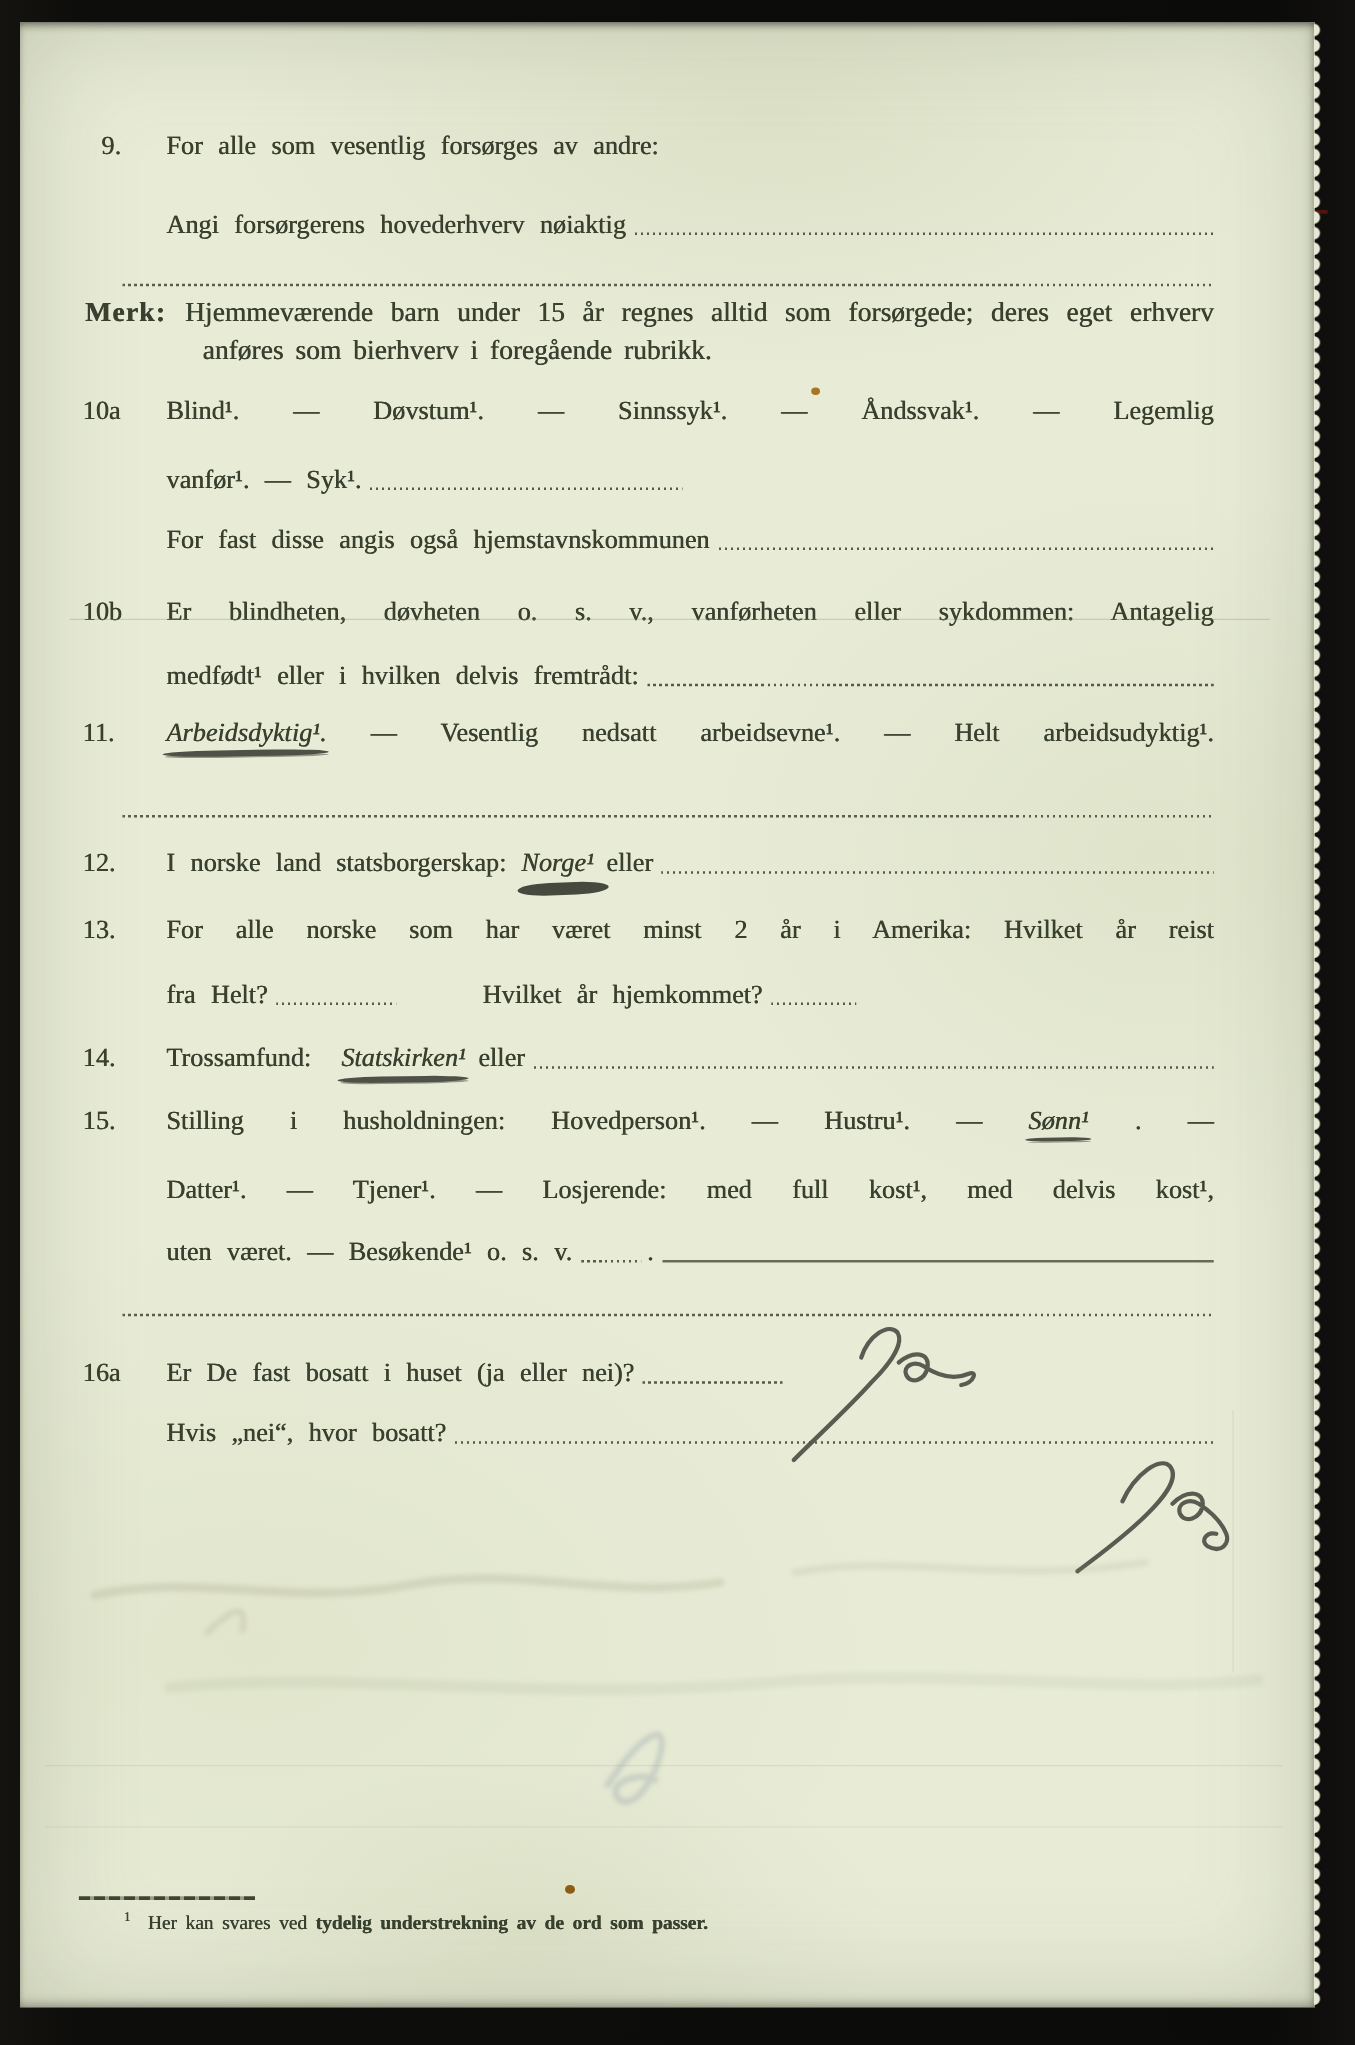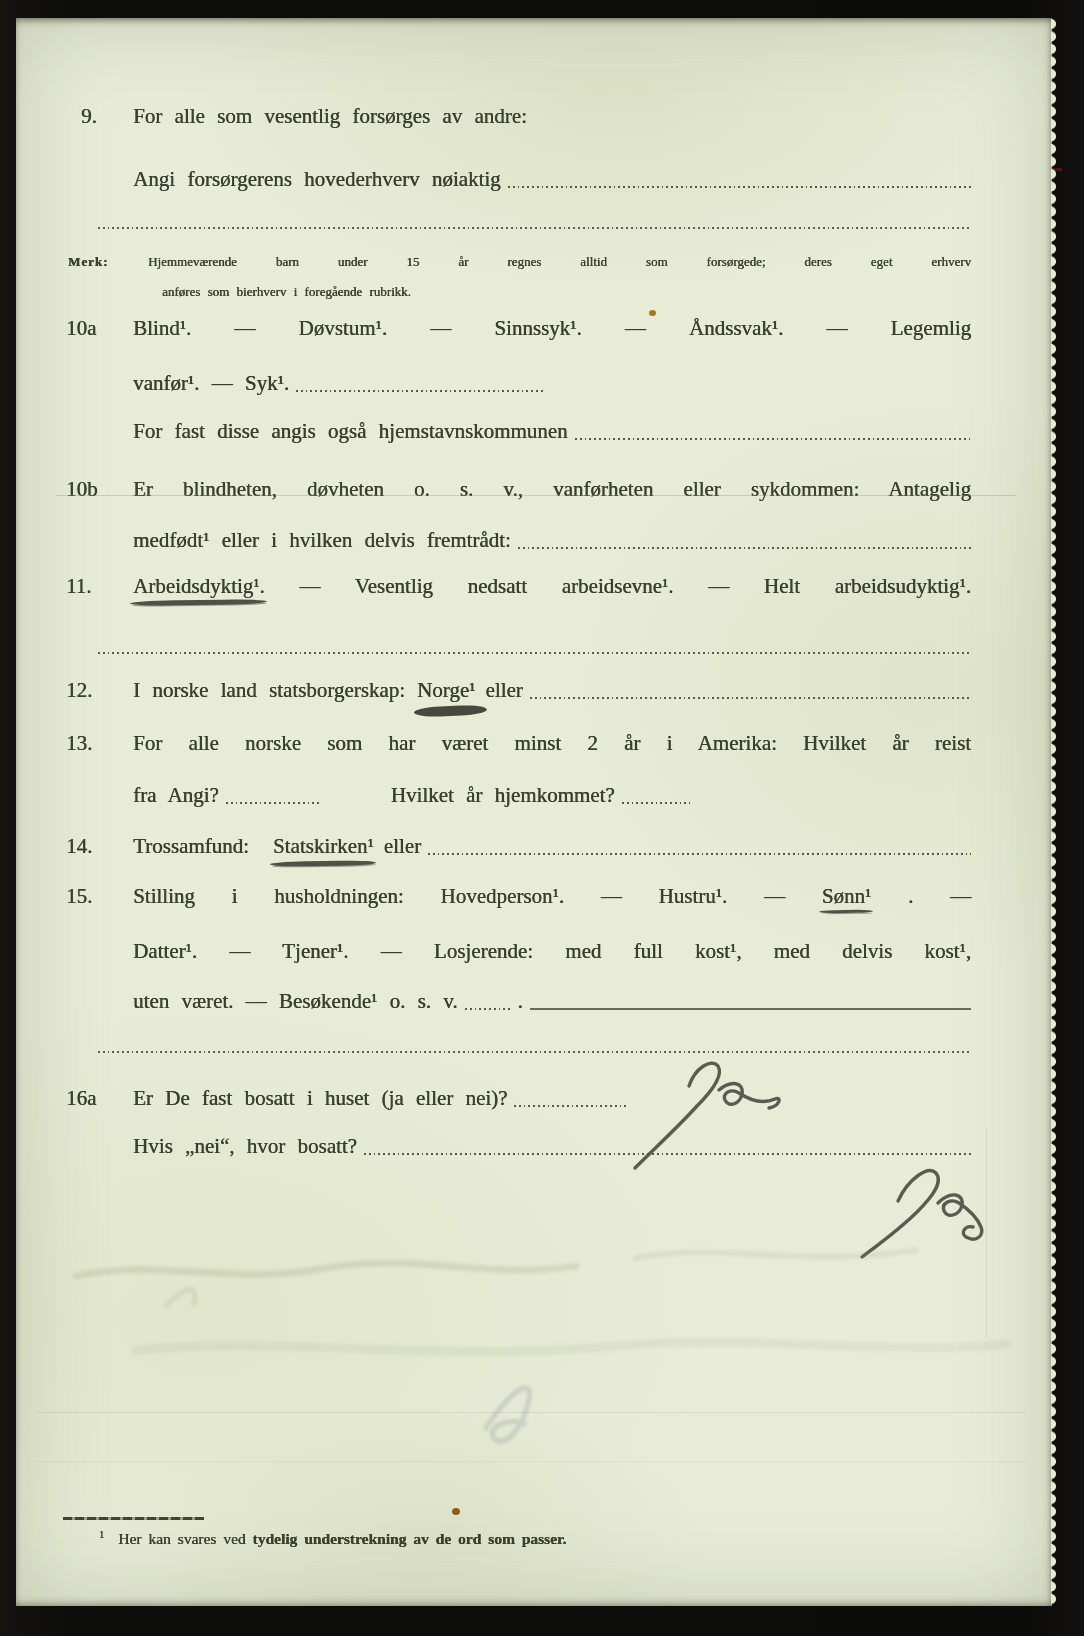--- a/index.html
+++ b/index.html
@@ -24,28 +24,28 @@
   .row>span{flex:0 0 auto;}
   .just{display:block;white-space:normal;text-align:justify;text-align-last:justify;}
   .num{position:absolute;left:-67px;top:0;width:60px;text-align:left;}
   .num.n9{left:-52px;}
   .lead{flex:1 1 auto;height:2px;align-self:flex-end;margin:0 0 4px 7px;
     background:repeating-linear-gradient(90deg, rgba(77,84,64,.95) 0 1.8px, transparent 1.8px 4.8px);}
   .lead.fx{flex:0 0 auto;}
   .lead.solid{background:rgba(70,76,56,.8);height:1.6px;}
   .sep{position:absolute;left:82px;width:873px;height:2px;
     background:repeating-linear-gradient(90deg, rgba(73,80,60,.9) 0 1.8px, transparent 1.8px 4.8px);}
-  .w{position:relative;white-space:nowrap;}
+  .w{position:relative;white-space:nowrap;font-style:italic;}
   .ps{position:absolute;left:-3px;right:-2px;bottom:-5px;height:3.4px;background:#42453a;
     border-radius:40%/60%;transform:rotate(-.7deg);opacity:.92;
     box-shadow:1px 2px 0 -1px rgba(66,69,58,.55);}
   .ps.thick{height:5px;bottom:-7px;transform:rotate(-.9deg);}
   .ps.blob{height:10px;bottom:-13px;left:-3px;right:-12px;border-radius:50%/70%;
     transform:rotate(-2.4deg);background:#3d4036;box-shadow:none;opacity:.95;}
-  .merk{font-size:13px;line-height:22px;word-spacing:4px;margin-top:12px;}
+  .merk{font-size:22px;line-height:22px;word-spacing:4px;}
   .merk .mlabel{position:absolute;left:-80px;font-weight:bold;letter-spacing:1px;}
   .fnrule{position:absolute;left:47px;top:1499px;width:141px;height:2.6px;
     background:repeating-linear-gradient(90deg,#3e4533 0 9px, rgba(62,69,51,.45) 9px 12px);}
   .fnrow{position:absolute;left:83px;top:1507px;font-size:15.5px;line-height:20px;
     color:#38402e;word-spacing:3px;white-space:nowrap;text-shadow:.3px 0 0 currentColor;}
   .fnrow .mk{font-size:10.5px;vertical-align:super;margin-right:14px;}
   .fnrow b{font-weight:bold;}
   .ja{position:absolute;}
   .ja svg path{stroke:#4d4f45;stroke-width:3.4;fill:none;stroke-linecap:round;opacity:.92;}
   .sr{position:absolute;width:1px;height:1px;overflow:hidden;clip-path:inset(50%);opacity:0;}
@@ -120,21 +120,21 @@
       <span class="w" style="margin-left:12px"><span>Norge¹</span><i class="ps blob"></i></span>
       <span style="margin-left:10px">eller</span>
       <i class="lead"></i>
     </div>
 
     <div class="row just" style="top:712px">
       <span class="num">13.</span>
       <span>For alle norske som har været minst 2 år i Amerika: Hvilket år reist</span>
     </div>
     <div class="row" style="top:764px">
-      <span>fra Angi?</span>
+      <span>fra Helt?</span>
       <i class="lead fx" style="width:96px"></i>
       <span style="margin-left:69px">Hvilket år hjemkommet?</span>
       <i class="lead fx" style="width:68px"></i>
     </div>
 
     <div class="row" style="top:815px">
       <span class="num">14.</span>
       <span>Trossamfund:</span>
       <span class="w" style="margin-left:24px"><span>Statskirken¹</span><i class="ps thick"></i></span>
       <span style="margin-left:10px">eller</span>

